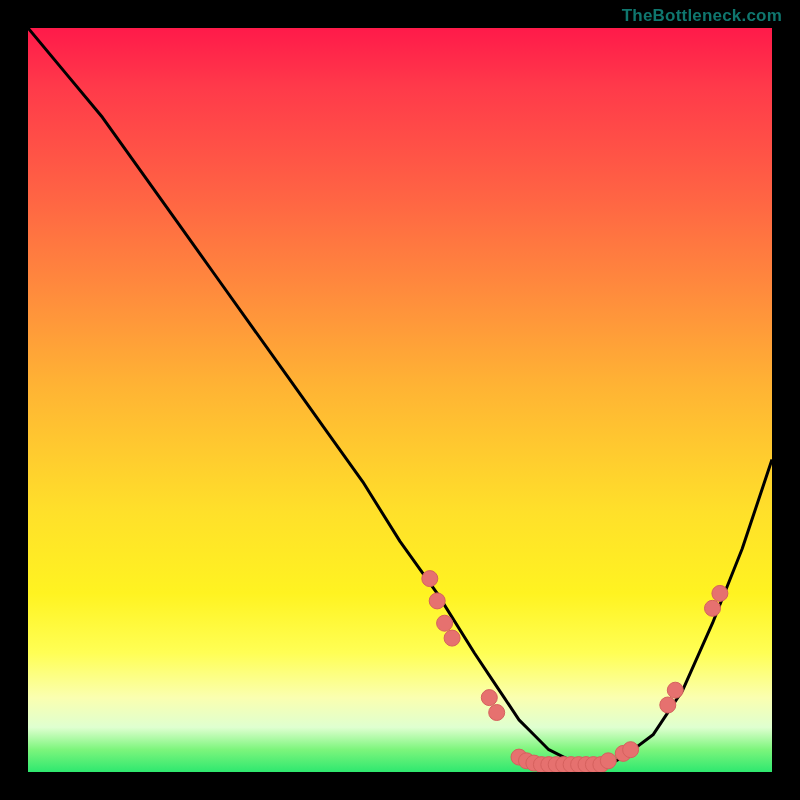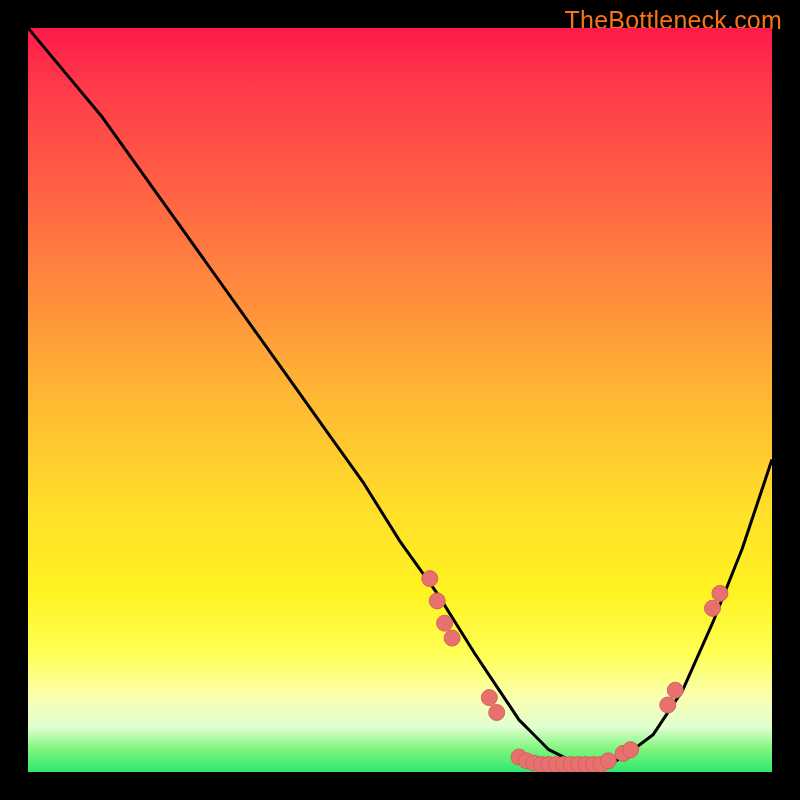--- a/index.html
+++ b/index.html
@@ -28,24 +28,24 @@
       #ffff55 84%,
       #faffb0 90%,
       #dfffd0 94%,
       #7cf57c 97%,
       #2ee86f 100%);
   }
   .attribution {
     position: absolute;
     top: 6px;
     right: 18px;
-    color: #f97316;
-    font-size: 25px;
+    color: #0f766e;
+    font-size: 17px;
     letter-spacing: 0.2px;
-    font-weight: 400;
+    font-weight: 700;
   }
   svg.plot {
     position: absolute;
     left: 0;
     top: 0;
     width: 744px;
     height: 744px;
     pointer-events: none;
   }
   .curve {

